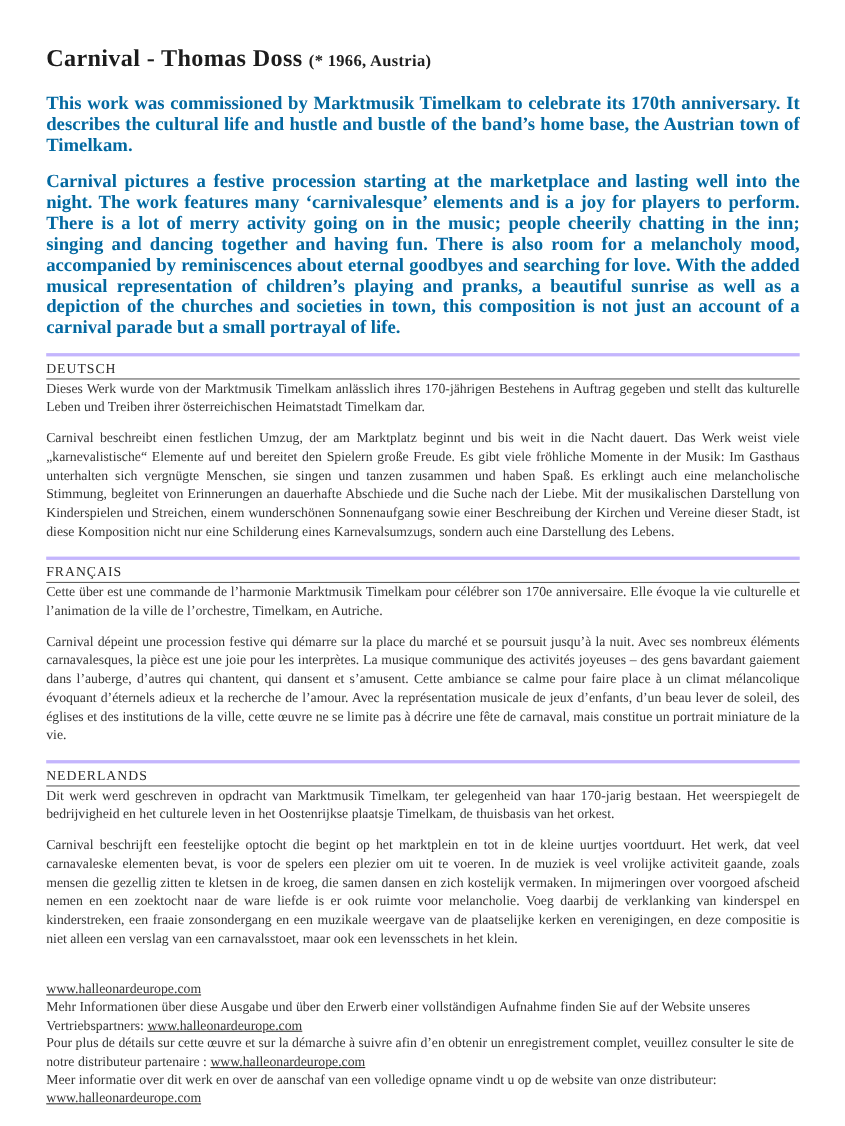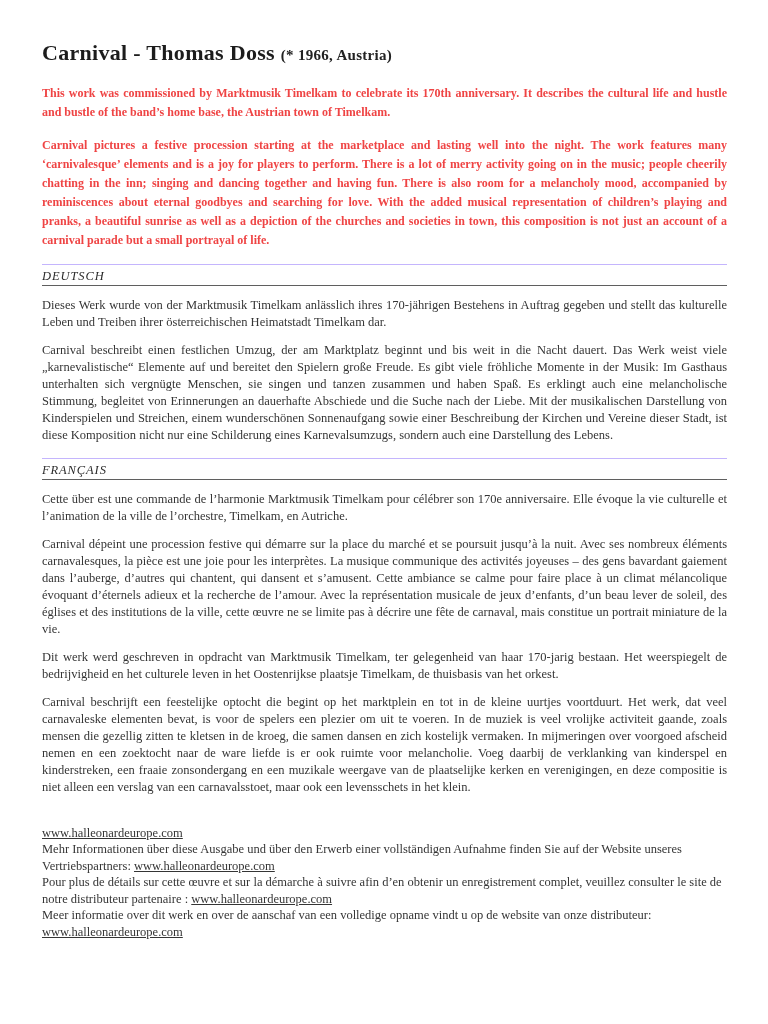--- a/index.html
+++ b/index.html
@@ -25,38 +25,37 @@
     font-size: 15px;
     font-weight: bold;
     color: #222222;
   }
 
   .para {
     margin: 0 0 11px 0;
     text-align: justify;
   }
   .para.en {
-    font-size: 12px;
+    font-size: 17px;
     line-height: 19px;
     font-weight: bold;
-    color: #ef4444;
+    color: #0369a1;
     margin-bottom: 14px;
   }
   .para.body {
     font-size: 12.5px;
     line-height: 17px;
     color: #353535;
   }
   .lead { }
 
   .lang-header-block {
-    border-top: 1px solid #c4b5fd;
-    margin: 14px 0 11px 0;
+    border-top: 3px solid #c4b5fd;
+    margin: 14px 0 0 0;
     padding-top: 4px;
-    font-style: italic;
   }
   .lang-header {
     display: block;
     margin: 0;
     font-size: 12.5px;
     font-weight: normal;
     letter-spacing: 0.9px;
     color: #2b2b2b;
     border-bottom: 1px solid #5f5f5f;
     padding-bottom: 1px;
@@ -98,20 +97,23 @@
 
   <section>
     <div class="lang-header-block">
       <h2 class="lang-header">FRANÇAIS</h2>
     </div>
     <p class="para body"><span>Cette über est une commande de l’harmonie Marktmusik Timelkam pour célébrer son 170e anniversaire. Elle évoque la vie culturelle et l’animation de la ville de l’orchestre, Timelkam, en Autriche.</span></p>
     <p class="para body"><span class="lead">Carnival</span><span> dépeint une procession festive qui démarre sur la place du marché et se poursuit jusqu’à la nuit. Avec ses nombreux éléments carnavalesques, la pièce est une joie pour les interprètes. La musique communique des activités joyeuses – des gens bavardant gaiement dans l’auberge, d’autres qui chantent, qui dansent et s’amusent. Cette ambiance se calme pour faire place à un climat mélancolique évoquant d’éternels adieux et la recherche de l’amour. Avec la représentation musicale de jeux d’enfants, d’un beau lever de soleil, des églises et des institutions de la ville, cette œuvre ne se limite pas à décrire une fête de carnaval, mais constitue un portrait miniature de la vie.</span></p>
   </section>
 
   <section>
+    <div class="lang-header-block">
+      <h2 class="lang-header">NEDERLANDS</h2>
+    </div>
     <p class="para body"><span>Dit werk werd geschreven in opdracht van Marktmusik Timelkam, ter gelegenheid van haar 170-jarig bestaan. Het weerspiegelt de bedrijvigheid en het culturele leven in het Oostenrijkse plaatsje Timelkam, de thuisbasis van het orkest.</span></p>
     <p class="para body"><span class="lead">Carnival</span><span> beschrijft een feestelijke optocht die begint op het marktplein en tot in de kleine uurtjes voortduurt. Het werk, dat veel carnavaleske elementen bevat, is voor de spelers een plezier om uit te voeren. In de muziek is veel vrolijke activiteit gaande, zoals mensen die gezellig zitten te kletsen in de kroeg, die samen dansen en zich kostelijk vermaken. In mijmeringen over voorgoed afscheid nemen en een zoektocht naar de ware liefde is er ook ruimte voor melancholie. Voeg daarbij de verklanking van kinderspel en kinderstreken, een fraaie zonsondergang en een muzikale weergave van de plaatselijke kerken en verenigingen, en deze compositie is niet alleen een verslag van een carnavalsstoet, maar ook een levensschets in het klein.</span></p>
   </section>
 
   <footer class="footer">
     <p><br><a class="link">www.halleonardeurope.com</a></p>
     <p><span>Mehr Informationen über diese Ausgabe und über den Erwerb einer vollständigen Aufnahme finden Sie auf der Website unseres Vertriebspartners: </span><a class="link">www.halleonardeurope.com</a></p>
     <p><span>Pour plus de détails sur cette œuvre et sur la démarche à suivre afin d’en obtenir un enregistrement complet, veuillez consulter le site de notre distributeur partenaire : </span><a class="link">www.halleonardeurope.com</a></p>
     <p><span>Meer informatie over dit werk en over de aanschaf van een volledige opname vindt u op de website van onze distributeur:</span><br><a class="link">www.halleonardeurope.com</a></p>
   </footer>

